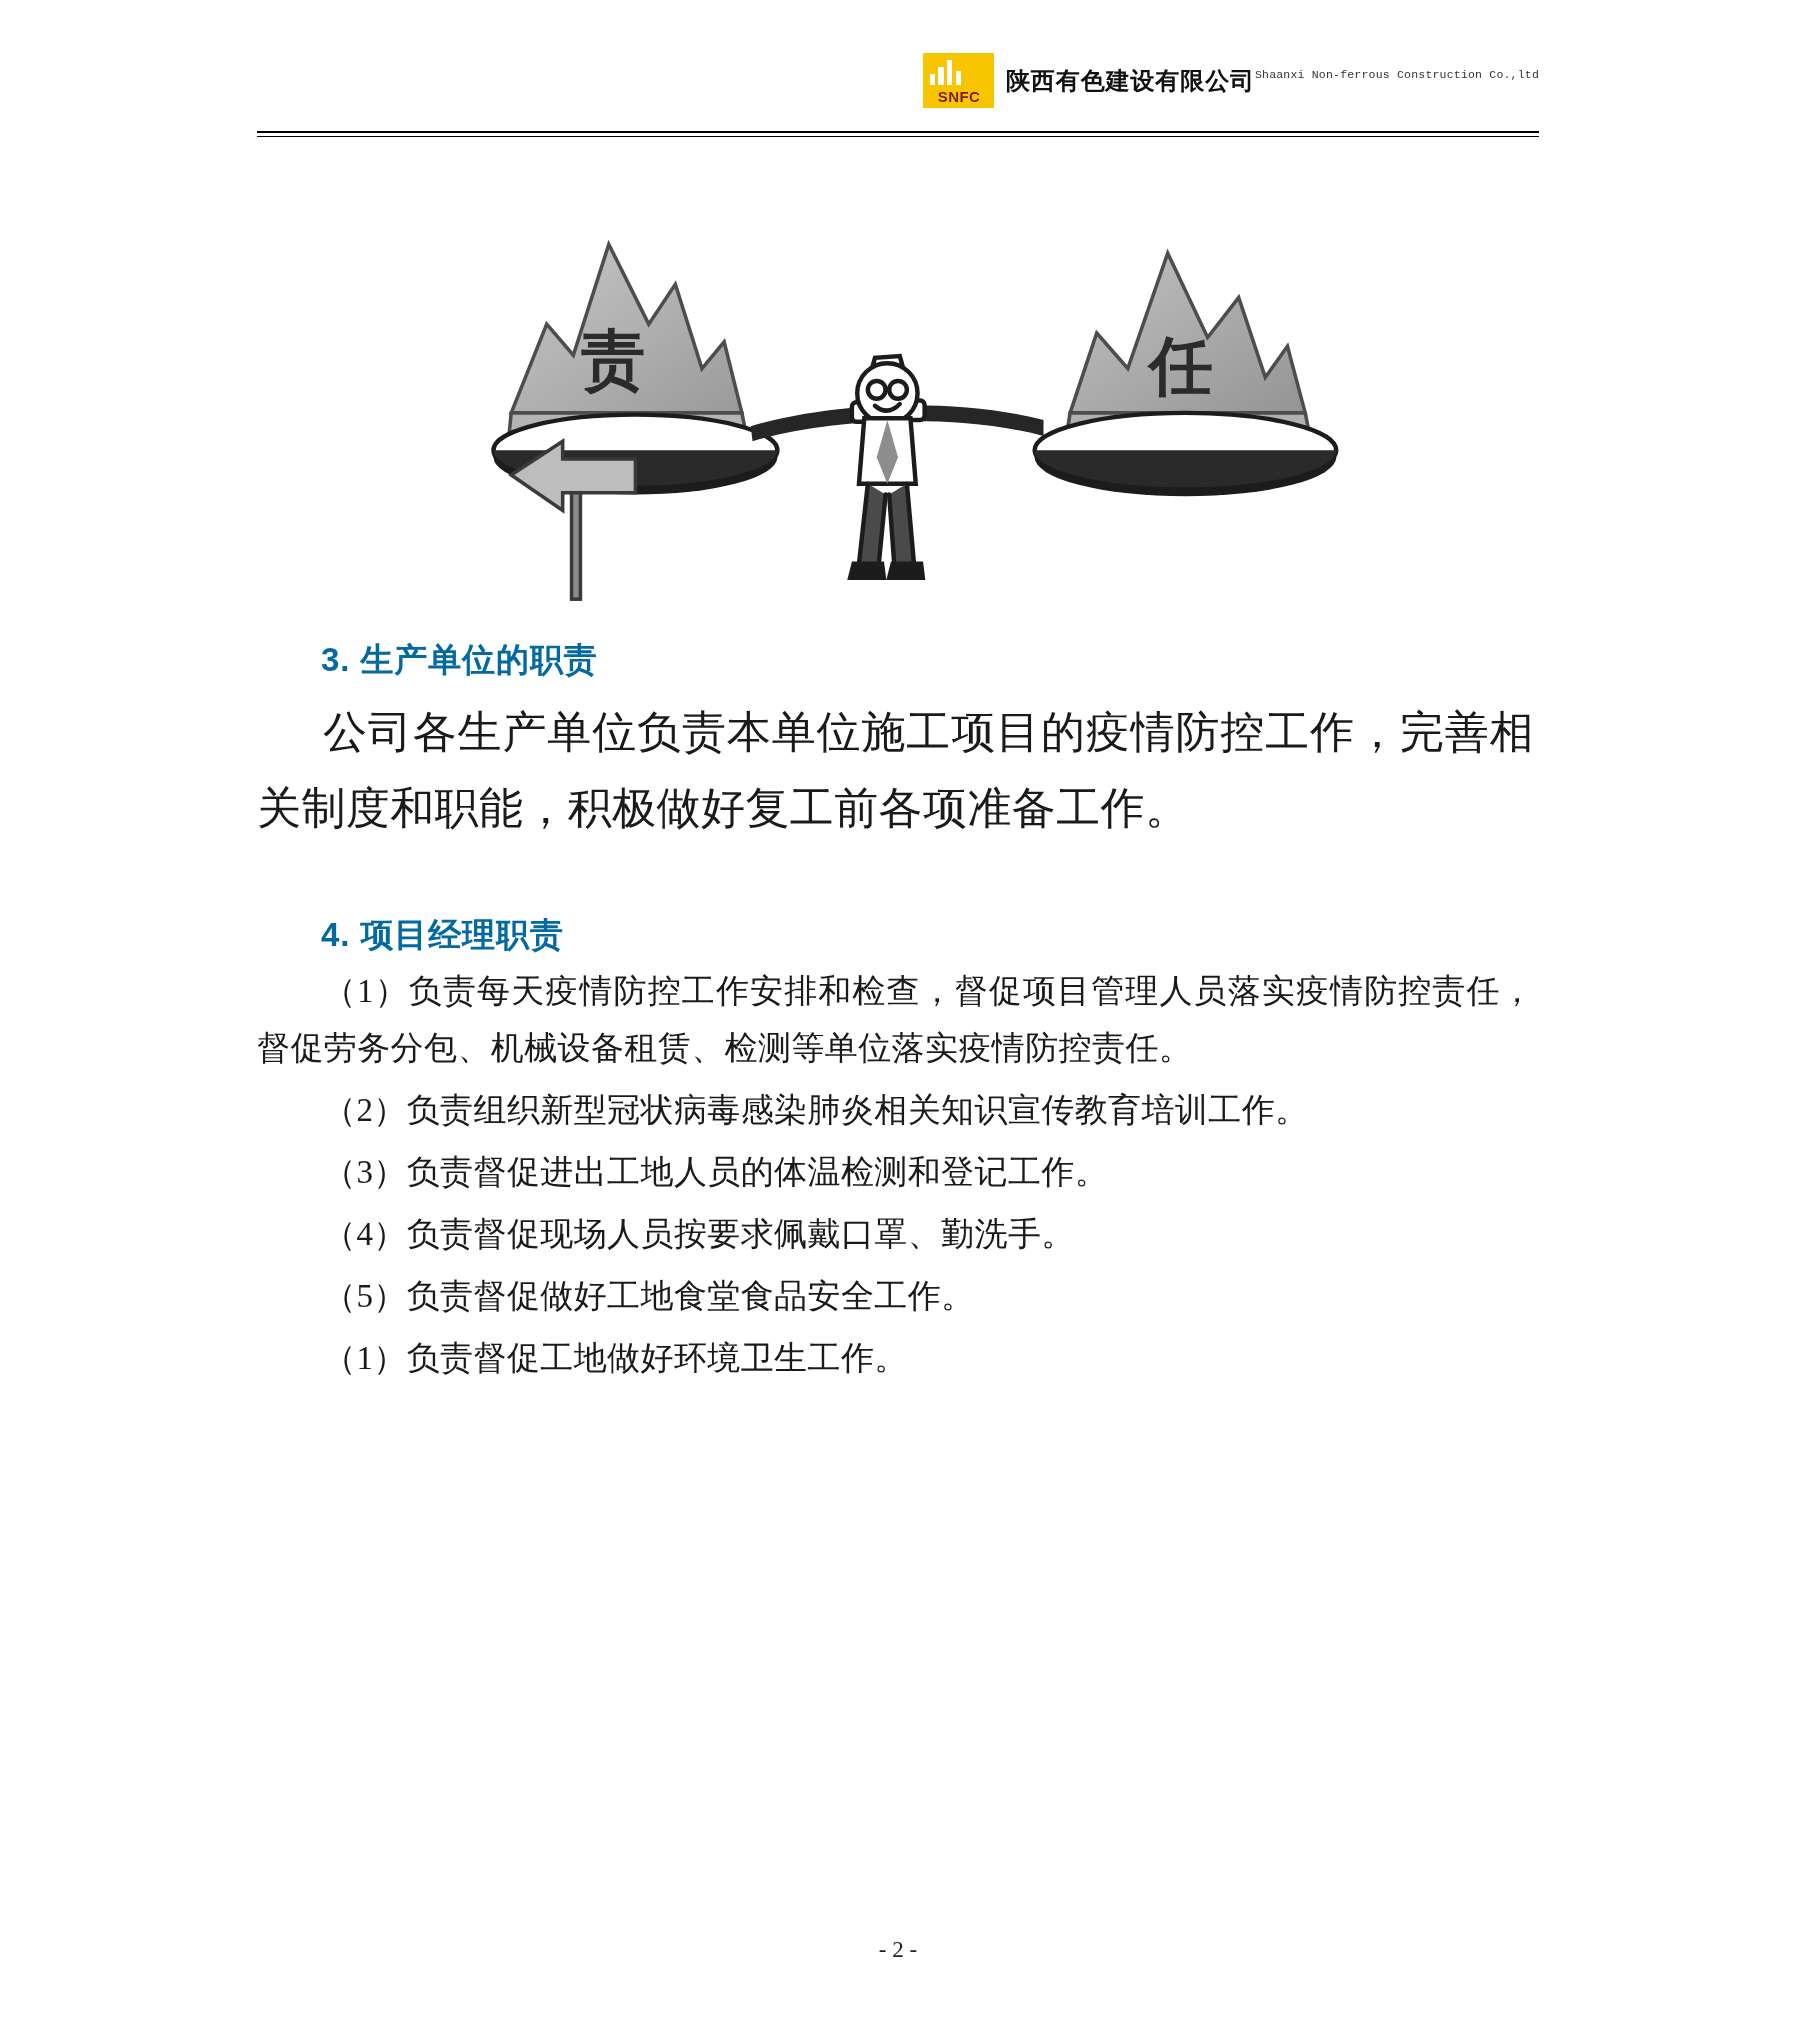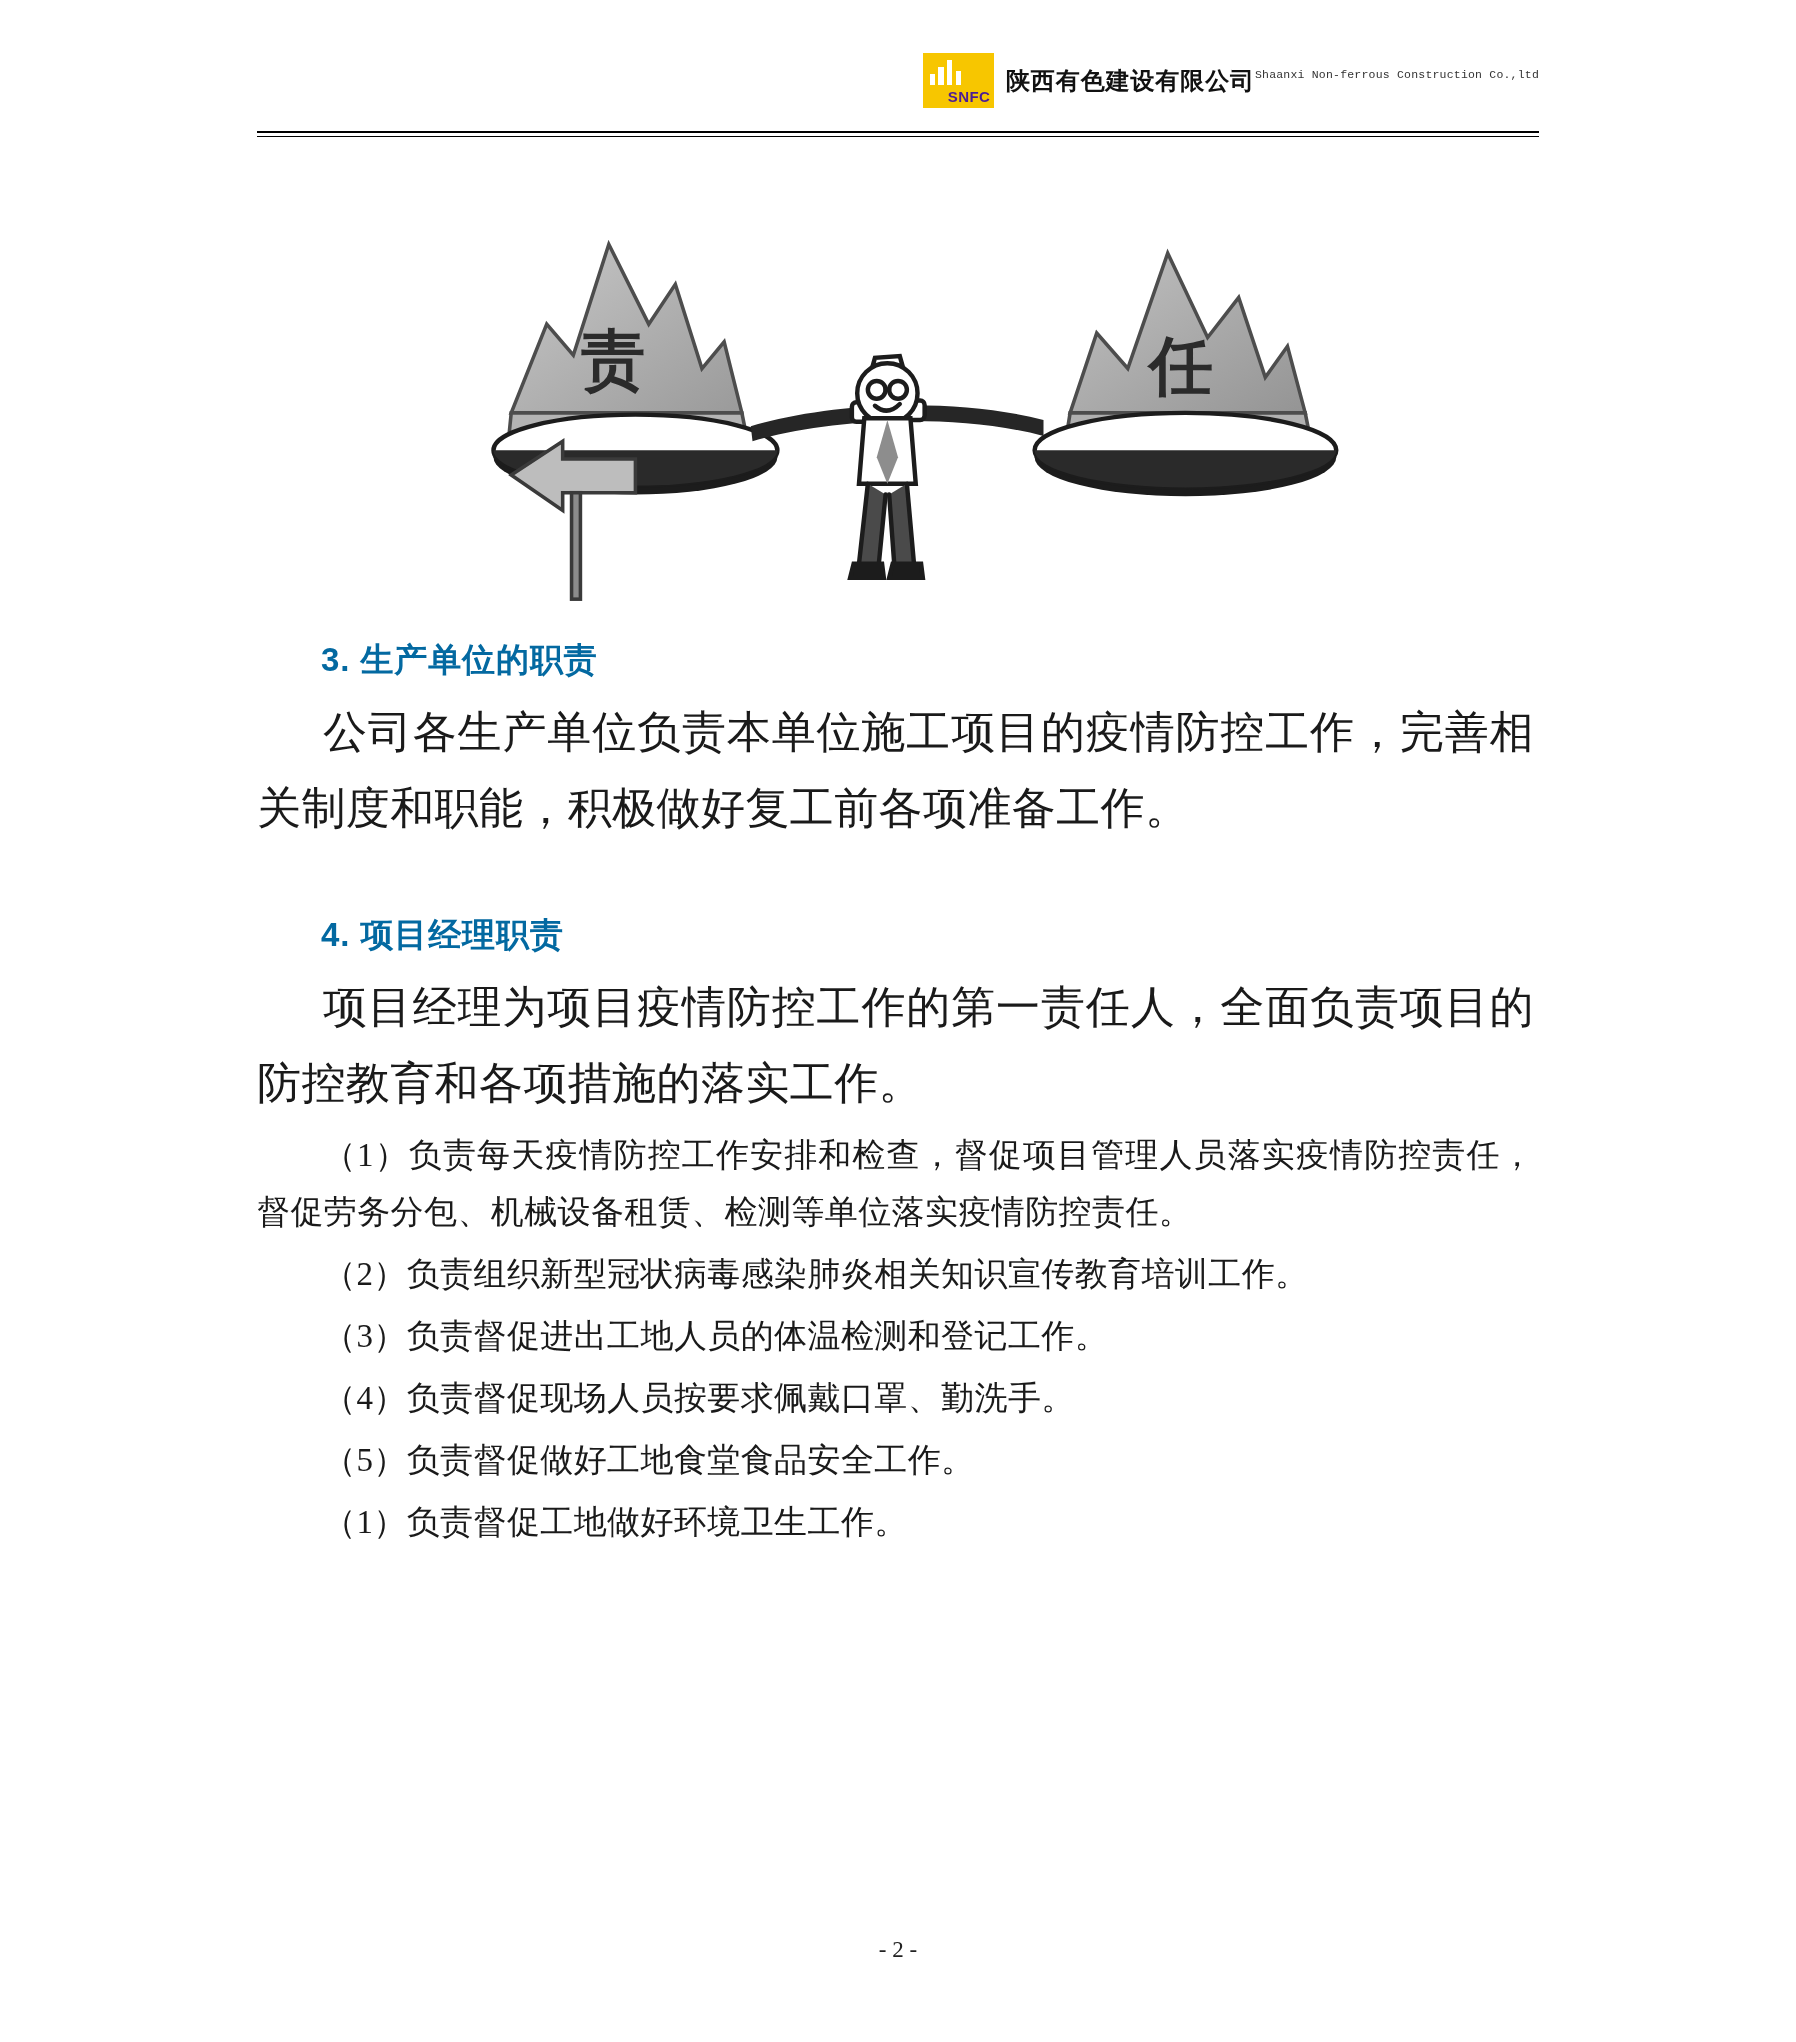--- a/index.html
+++ b/index.html
@@ -60,27 +60,27 @@
     width: 5.3px;
     background: #ffffff;
   }
   .logo-bars i:nth-child(1) { height: 10.6px; }
   .logo-bars i:nth-child(2) { height: 17.7px; }
   .logo-bars i:nth-child(3) { height: 25px; }
   .logo-bars i:nth-child(4) { height: 14px; }
   .logo-text {
     position: absolute;
     bottom: 3.5px;
-    left: 11px;
+    left: 1px;
     width: 100%;
     text-align: center;
     font-family: "Liberation Sans", sans-serif;
     font-weight: bold;
     font-size: 15px;
-    color: #4c1d95;
+    color: #7f1d1d;
     letter-spacing: 0.4px;
   }
   .logo-words {
     display: flex;
     flex-direction: row;
     justify-content: center;
     line-height: 1.25;
   }
   .logo-cn {
     font-family: "Liberation Sans", sans-serif;
@@ -257,21 +257,20 @@
       </g>
     </svg>
   </div>
 
   <div class="content">
 
     <h2 class="heading">3. 生产单位的职责</h2>
     <p class="para">公司各生产单位负责本单位施工项目的疫情防控工作，完善相关制度和职能，积极做好复工前各项准备工作。</p>
 
     <h2 class="heading second">4. 项目经理职责</h2>
-    <p class="para">项目经理为项目疫情防控工作的第一责任人，全面负责项目的防控教育和各项措施的落实工作。</p>
 
     <p class="list-item">（1）负责每天疫情防控工作安排和检查，督促项目管理人员落实疫情防控责任，督促劳务分包、机械设备租赁、检测等单位落实疫情防控责任。</p>
     <p class="list-item">（2）负责组织新型冠状病毒感染肺炎相关知识宣传教育培训工作。</p>
     <p class="list-item">（3）负责督促进出工地人员的体温检测和登记工作。</p>
     <p class="list-item">（4）负责督促现场人员按要求佩戴口罩、勤洗手。</p>
     <p class="list-item">（5）负责督促做好工地食堂食品安全工作。</p>
     <p class="list-item">（1）负责督促工地做好环境卫生工作。</p>
   </div>
 
   <div class="footer">- 2 -</div>

